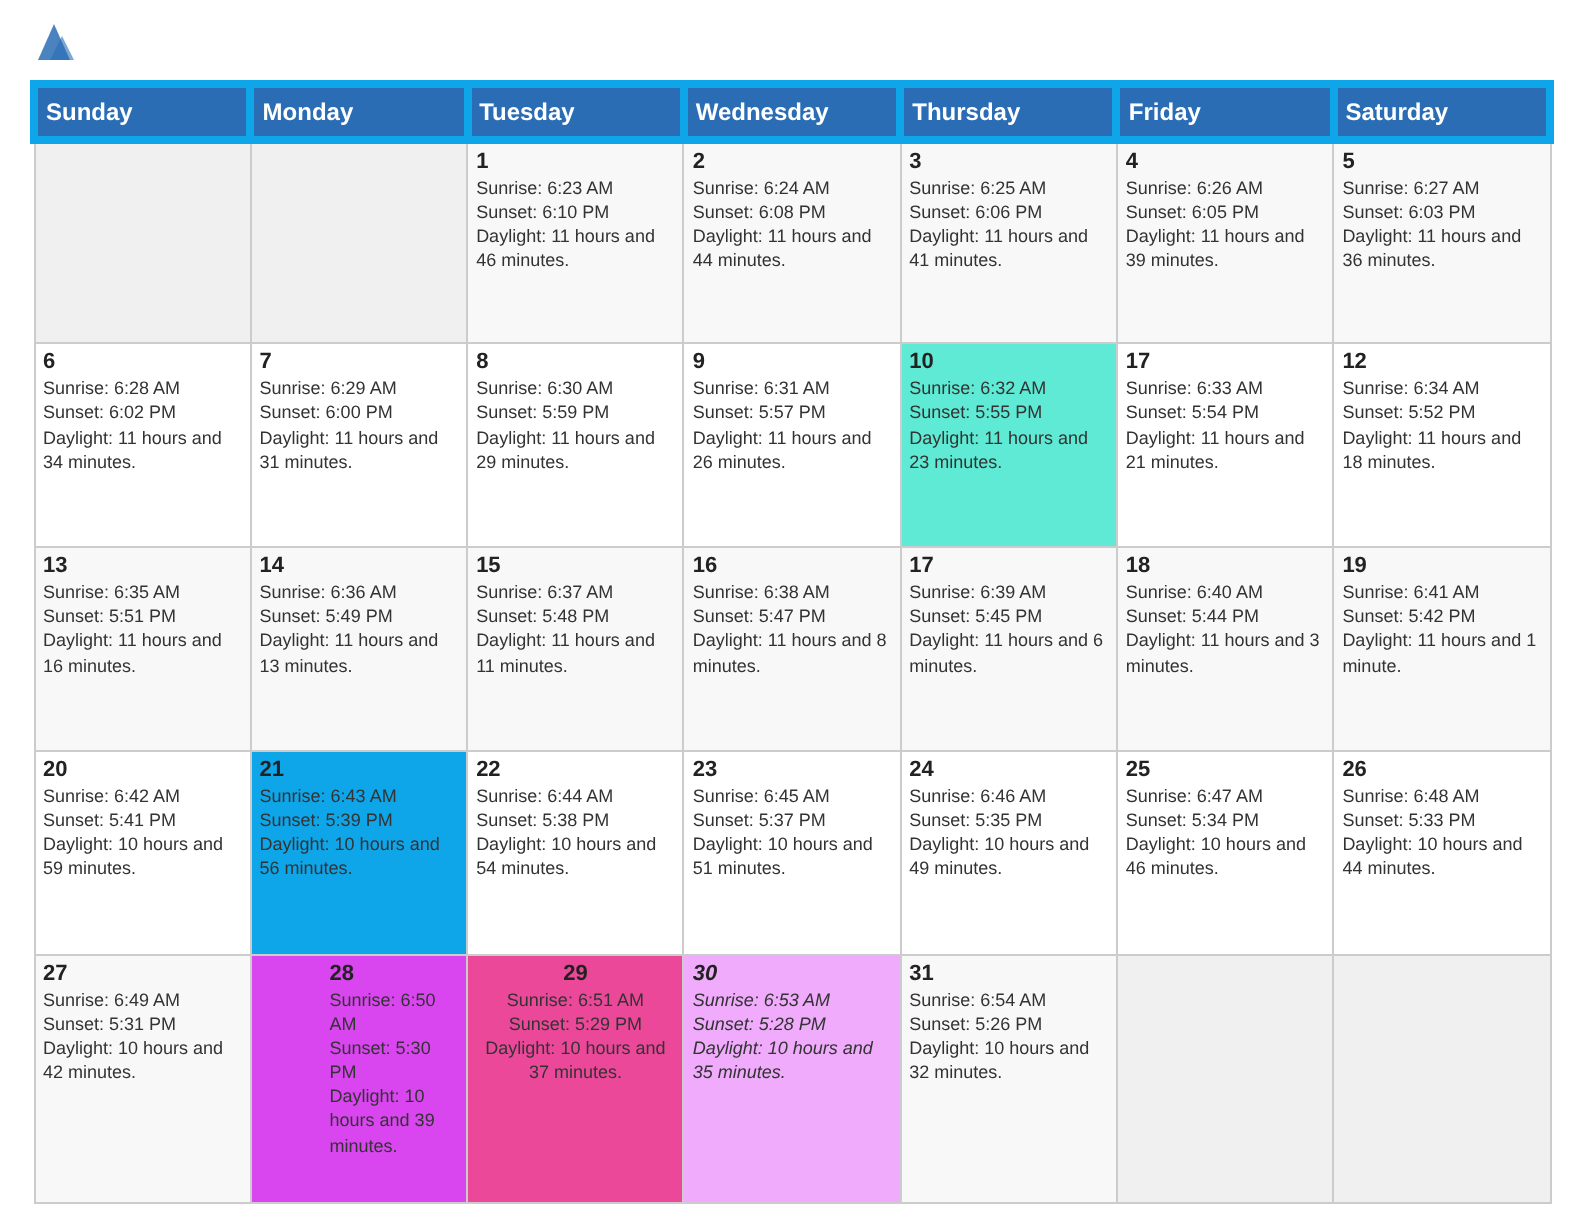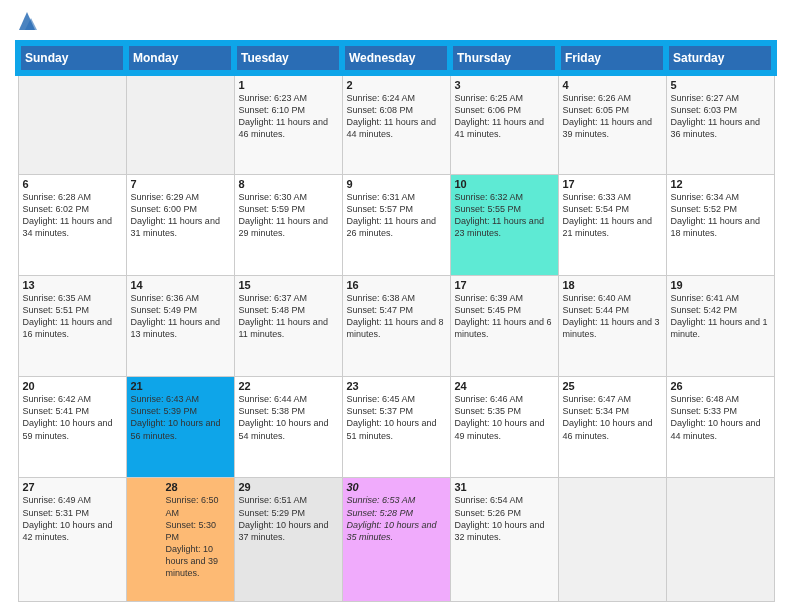--- a/index.html
+++ b/index.html
@@ -59,21 +59,21 @@
       width: 100%;
       table-layout: fixed;
     }
     .calendar th {
       background: #2a6db5;
       color: white;
       font-size: 12px;
       font-weight: bold;
       padding: 5px 4px;
       text-align: left;
-      border: 6px solid #0ea5e9;
+      border: 4px solid #0ea5e9;
     }
     .calendar td {
       border: 1px solid #ccc;
       vertical-align: top;
       padding: 3px 4px;
       font-size: 9.5px;
       color: #222;
       background: #fff;
       height: 86px;
     }
@@ -168,22 +168,22 @@
           <td style="background: rgb(255, 255, 255);"><span class="day-number">20</span><span class="day-info">Sunrise: 6:42 AM<br>Sunset: 5:41 PM<br>Daylight: 10 hours and 59 minutes.</span></td>
           <td style="background: #0ea5e9; margin-left: 20px;"><span class="day-number">21</span><span class="day-info">Sunrise: 6:43 AM<br>Sunset: 5:39 PM<br>Daylight: 10 hours and 56 minutes.</span></td>
           <td style="background: rgb(255, 255, 255);"><span class="day-number">22</span><span class="day-info">Sunrise: 6:44 AM<br>Sunset: 5:38 PM<br>Daylight: 10 hours and 54 minutes.</span></td>
           <td style="background: rgb(255, 255, 255);"><span class="day-number">23</span><span class="day-info">Sunrise: 6:45 AM<br>Sunset: 5:37 PM<br>Daylight: 10 hours and 51 minutes.</span></td>
           <td style="background: rgb(255, 255, 255);"><span class="day-number">24</span><span class="day-info">Sunrise: 6:46 AM<br>Sunset: 5:35 PM<br>Daylight: 10 hours and 49 minutes.</span></td>
           <td style="background: rgb(255, 255, 255);"><span class="day-number">25</span><span class="day-info">Sunrise: 6:47 AM<br>Sunset: 5:34 PM<br>Daylight: 10 hours and 46 minutes.</span></td>
           <td style="background: rgb(255, 255, 255);"><span class="day-number">26</span><span class="day-info">Sunrise: 6:48 AM<br>Sunset: 5:33 PM<br>Daylight: 10 hours and 44 minutes.</span></td>
         </tr>
         <tr>
           <td style="background: rgb(248, 248, 248);"><span class="day-number">27</span><span class="day-info">Sunrise: 6:49 AM<br>Sunset: 5:31 PM<br>Daylight: 10 hours and 42 minutes.</span></td>
-          <td style="background: #fdba74; padding-left: 39px;"><span class="day-number">28</span><span class="day-info">Sunrise: 6:50 AM<br>Sunset: 5:30 PM<br>Daylight: 10 hours and 39 minutes.</span></td>
-          <td style="background: #e5e5e5;"><span class="day-number">29</span><span class="day-info">Sunrise: 6:51 AM<br>Sunset: 5:29 PM<br>Daylight: 10 hours and 37 minutes.</span></td>
+          <td style="background: #d946ef; padding-left: 39px;"><span class="day-number">28</span><span class="day-info">Sunrise: 6:50 AM<br>Sunset: 5:30 PM<br>Daylight: 10 hours and 39 minutes.</span></td>
+          <td style="background: #ec4899; text-align: center;"><span class="day-number">29</span><span class="day-info">Sunrise: 6:51 AM<br>Sunset: 5:29 PM<br>Daylight: 10 hours and 37 minutes.</span></td>
           <td style="background: #f0abfc; font-style: italic;"><span class="day-number">30</span><span class="day-info">Sunrise: 6:53 AM<br>Sunset: 5:28 PM<br>Daylight: 10 hours and 35 minutes.</span></td>
           <td style="background: rgb(248, 248, 248);"><span class="day-number">31</span><span class="day-info">Sunrise: 6:54 AM<br>Sunset: 5:26 PM<br>Daylight: 10 hours and 32 minutes.</span></td>
           <td class="empty-cell" style="background: rgb(240, 240, 240);"></td>
           <td class="empty-cell" style="background: rgb(240, 240, 240);"></td>
         </tr>
       </tbody>
   </table>
 </div>
 
 </body></html>

